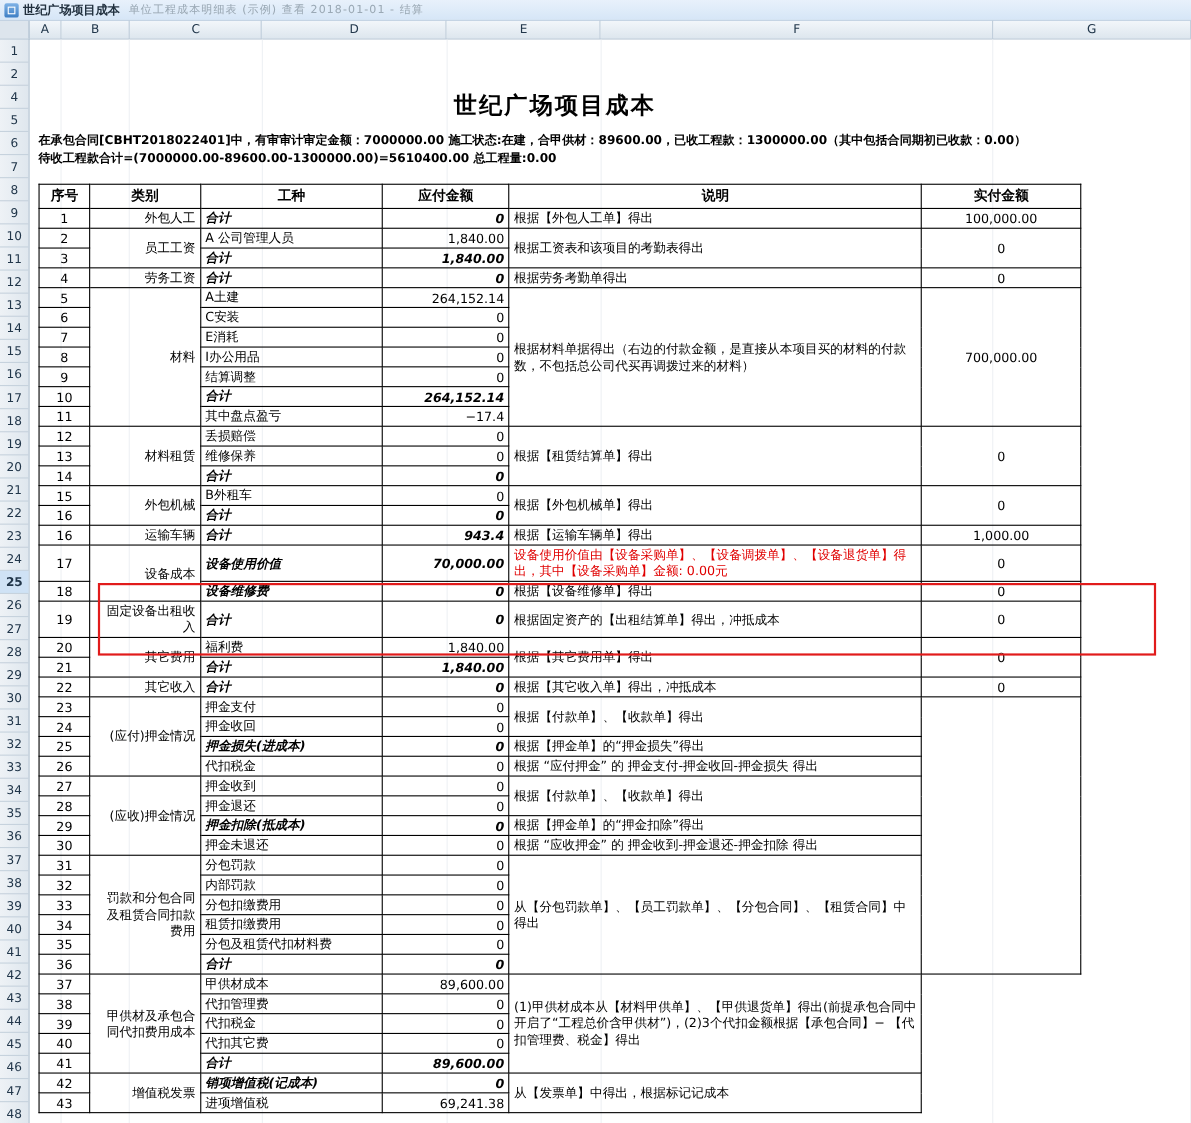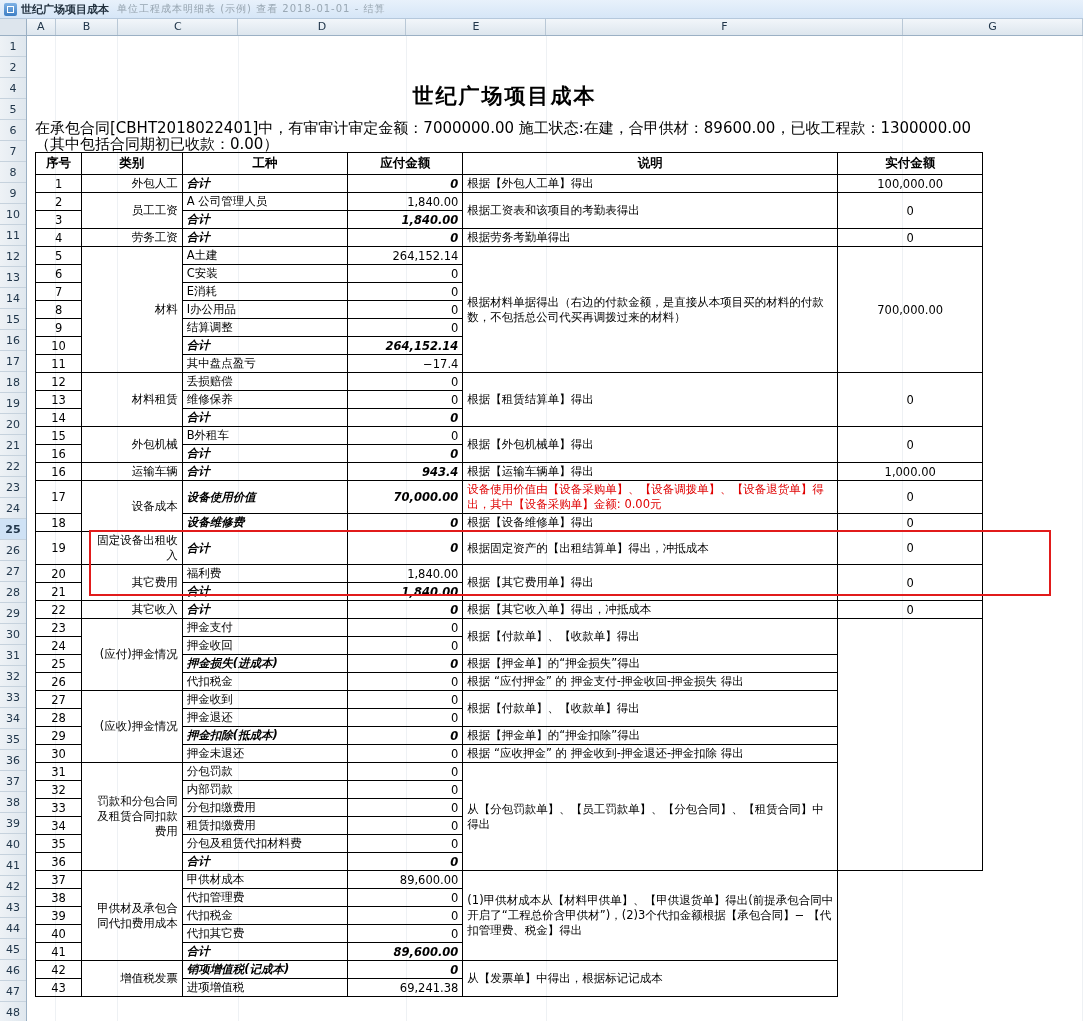--- a/index.html
+++ b/index.html
@@ -52,21 +52,21 @@
   .gridcols{position:absolute;inset:0;display:flex;pointer-events:none;}
   .gridcols span{border-right:1px solid #eef1f4;height:100%;display:block;}
   .content{position:relative;padding:0;}
   h1.doc-title{
     margin:0;padding:46px 0 10px 0;text-align:center;
     font-family:"DejaVu Serif","Liberation Serif",serif;
     font-size:21px;font-weight:bold;letter-spacing:2px;
     width:955px;
   }
   .intro{
-    width:940px;margin:0 0 0 8px;font-size:15px;line-height:16px;
+    width:940px;margin:0 0 15px 8px;font-size:11px;line-height:16px;font-weight:bold;
   }
   table.cost{
     border-collapse:collapse;margin-left:8px;width:948px;
     table-layout:fixed;
   }
   table.cost td,table.cost th{
     border:1px solid #000;padding:1px 4px;font-size:11.5px;height:18px;
     box-sizing:border-box;vertical-align:middle;
   }
   table.cost th{font-weight:bold;text-align:center;font-size:12.5px;height:22px;}
@@ -163,20 +163,21 @@
         <span style="width:140px"></span>
         <span style="width:358px"></span>
       <span style="width:180px"></span>
     </div>
 
     <div class="content">
       <h1 class="doc-title">世纪广场项目成本</h1>
 
       <div class="intro">
         <div>在承包合同[CBHT2018022401]中，有审审计审定金额：7000000.00 施工状态:在建，合甲供材：89600.00，已收工程款：1300000.00（其中包括合同期初已收款：0.00）</div>
+        <div>待收工程款合计=(7000000.00-89600.00-1300000.00)=5610400.00    总工程量:0.00</div>
       </div>
 
       <table class="cost">
         <thead>
           <tr>
             <th class="c-no">序号</th>
             <th class="c-cat">类别</th>
             <th class="c-type">工种</th>
             <th class="c-amt">应付金额</th>
             <th class="c-desc">说明</th>

